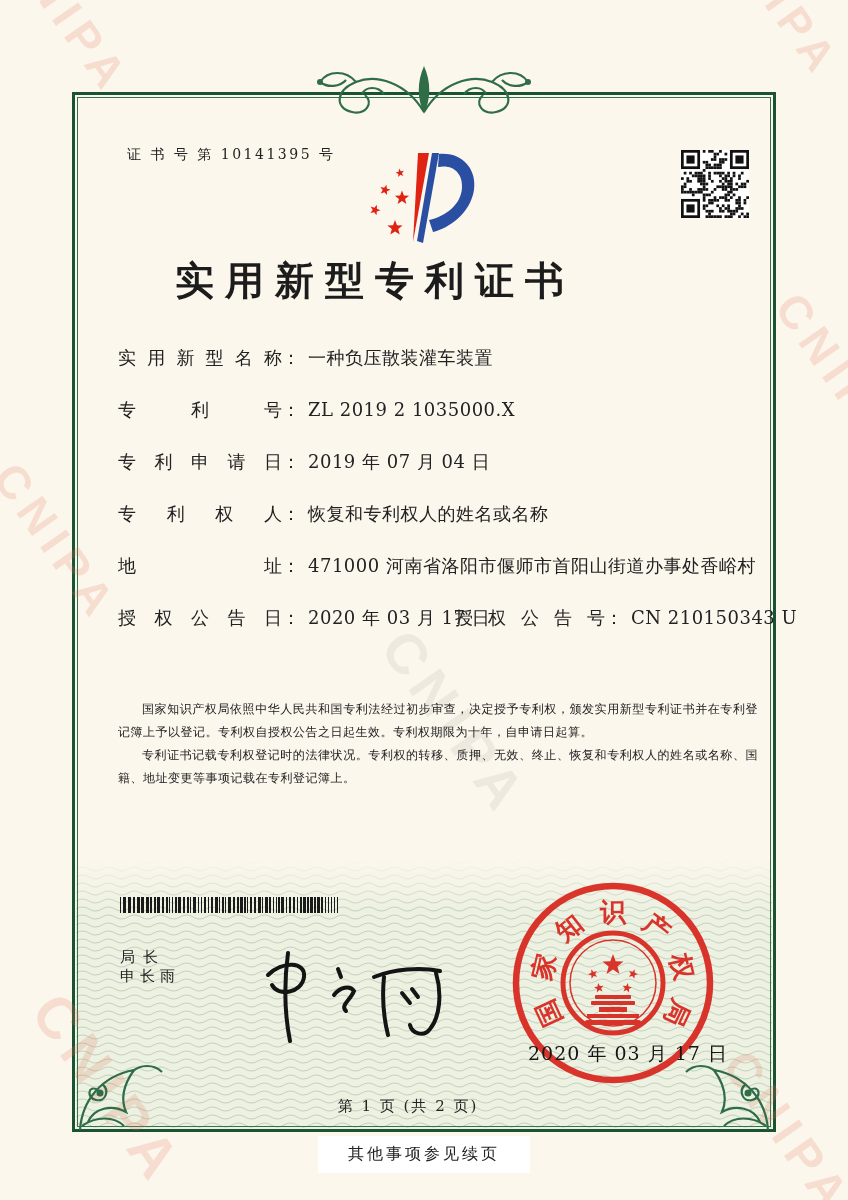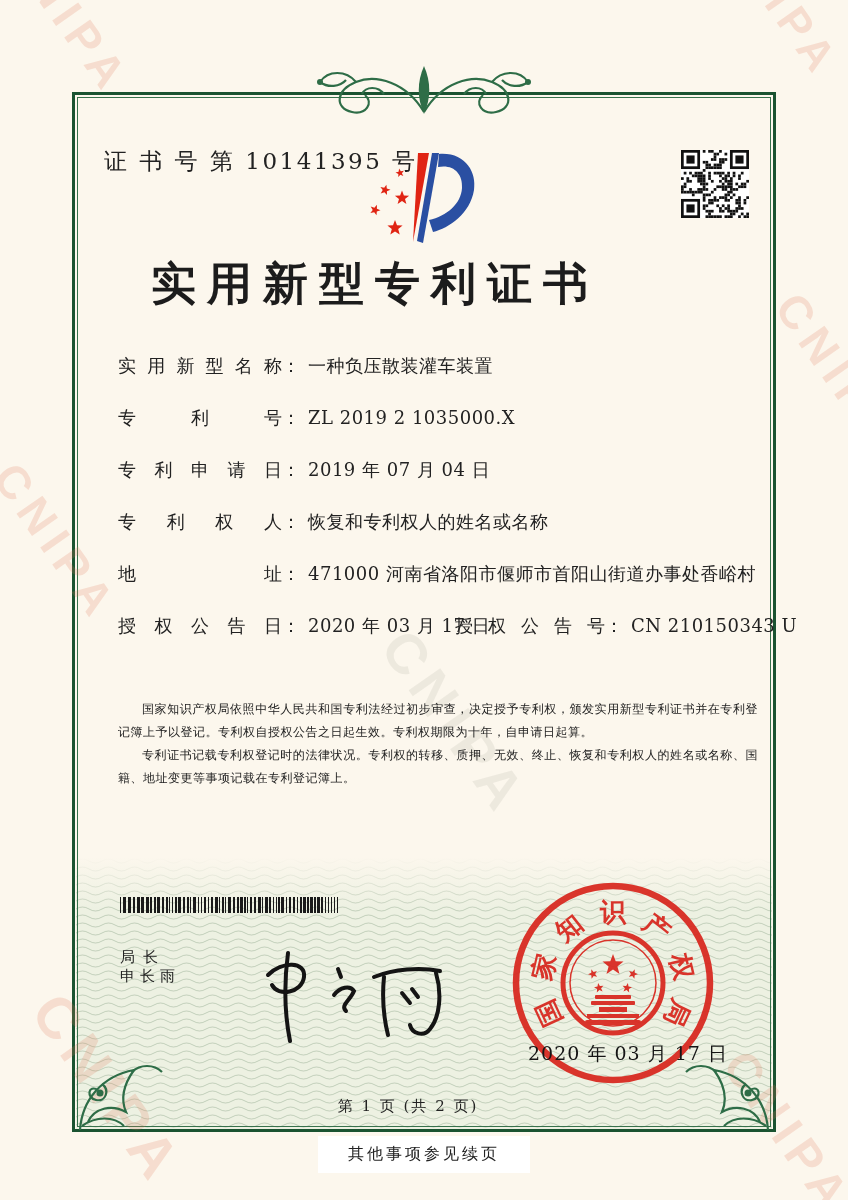--- a/index.html
+++ b/index.html
@@ -26,29 +26,29 @@
     transform:rotate(55deg); z-index:1; pointer-events:none;
   }
   .wm1 { left:-22px; top:-12px; font-size:46px; }
   .wm2 { left:693px; top:-24px; font-size:44px; }
   .wm3 { left:748px; top:345px; font-size:46px; }
   .wm4 { left:-34px; top:515px; font-size:46px; }
   .wm5 { left:350px; top:690px; font-size:56px; color:#9a9a8c; opacity:.14; }
   .wm6 { left:0px; top:1055px; font-size:58px; }
   .wm7 { left:695px; top:1105px; font-size:48px; }
   
-  .cert-no { position:absolute; left:104px; top:146px; font-size:23px; letter-spacing:2.5px; z-index:2; }
+  .cert-no { position:absolute; left:127px; top:146px; font-size:14px; letter-spacing:2.5px; z-index:2; }
   .logo { position:absolute; left:363px; top:140px; z-index:2; }
   .qr { position:absolute; left:681px; top:150px; width:68px; height:68px; z-index:2; }
   .title {
     position:absolute; left:72px; top:254px; width:606px; text-align:center;
-    font-size:45px; font-weight:bold; letter-spacing:11px; color:#1c1c1c; z-index:2;
+    font-size:39px; font-weight:bold; letter-spacing:11px; color:#1c1c1c; z-index:2;
   }
   
-  .fields { position:absolute; left:118px; top:354px; width:640px; z-index:2; }
+  .fields { position:absolute; left:118px; top:346px; width:640px; z-index:2; }
   .frow { position:relative; height:24px; margin-bottom:28px; font-size:18px; white-space:nowrap; }
   .flabel { display:inline-block; width:164px; text-align:justify; text-align-last:justify; vertical-align:bottom; }
   .fcolon { display:inline-block; }
   .fvalue { display:inline-block; margin-left:8px; letter-spacing:.5px; }
   .grant-right { position:absolute; left:337px; top:0; }
   .grant-right .flabel { width:150px; }
   
   .paras { position:absolute; left:118px; top:698px; width:640px; z-index:2; }
   .paras p { font-size:12px; line-height:23px; text-align:justify; text-indent:2em; letter-spacing:.5px; }
   

